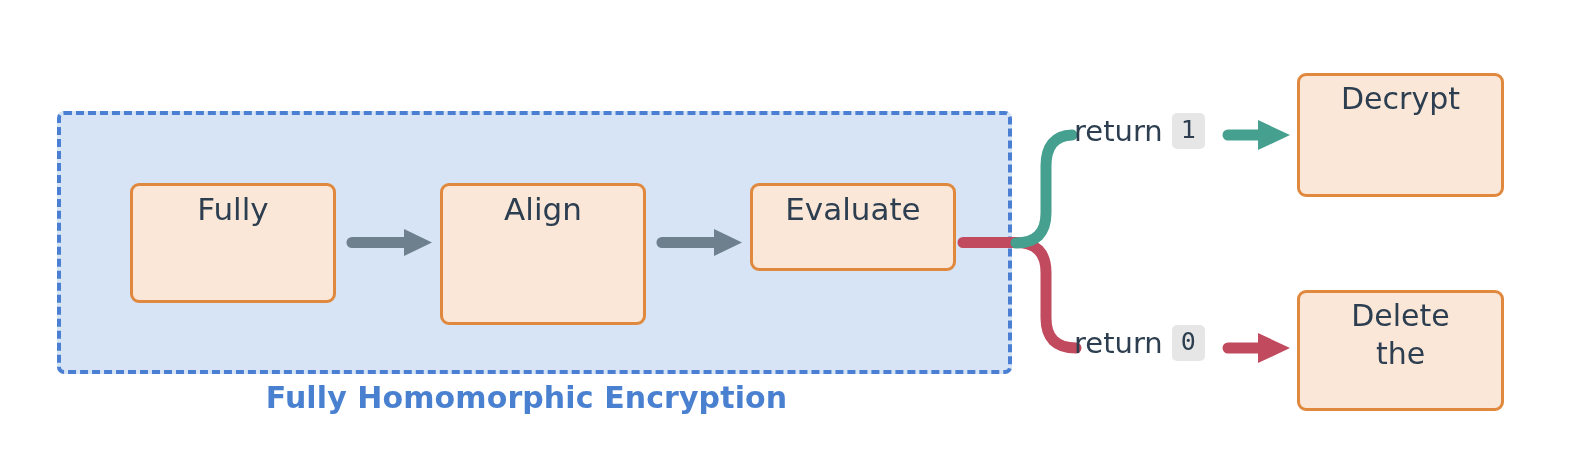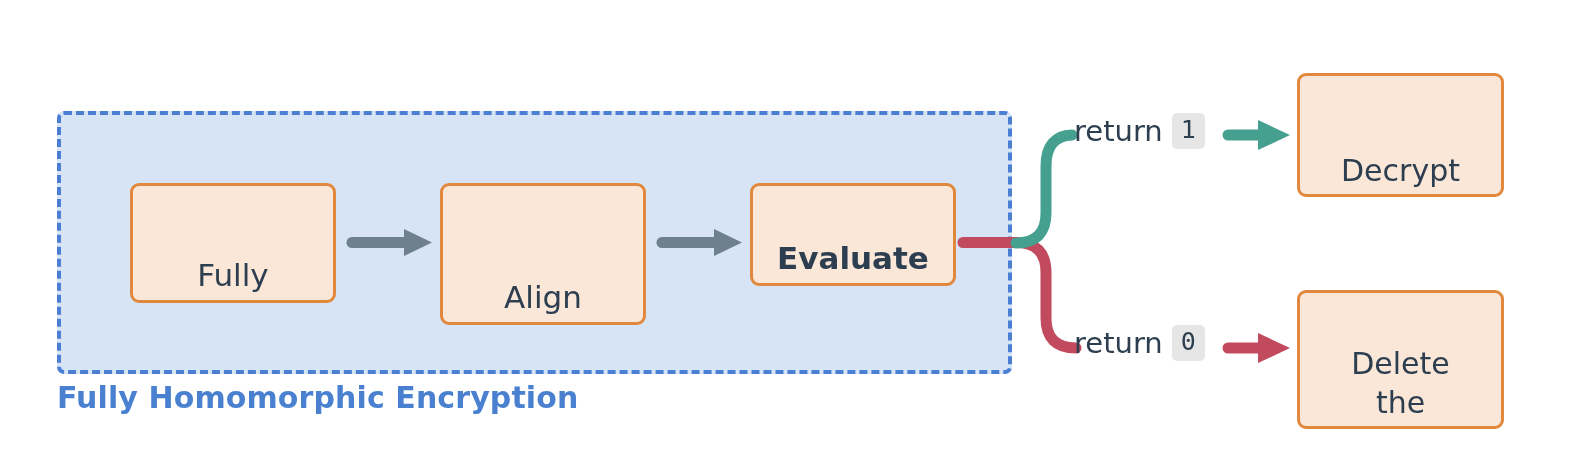--- a/index.html
+++ b/index.html
@@ -25,53 +25,53 @@
     top: 111px;
     width: 955px;
     height: 263px;
     box-sizing: border-box;
     background: #d6e4f5;
     border: 4px dashed #4a7fd4;
     border-radius: 7px;
   }
   #fhe-label {
     position: absolute;
-    left: 57px;
+    left: 49px;
     top: 380px;
     width: 955px;
-    text-align: left;
+    text-align: center;
     font-size: 30px;
     font-weight: 700;
     color: #4a80d0;
     letter-spacing: 0.1px;
     white-space: nowrap;
   }
 
   
   .pbox {
     position: absolute;
     box-sizing: border-box;
     background: #fae7d8;
     border: 3px solid #e0893e;
     border-radius: 9px;
     display: flex;
-    align-items: flex-end;
+    align-items: flex-start;
     justify-content: center;
     text-align: center;
     color: #2c3e4f;
     font-size: 31px;
     font-weight: 500;
     line-height: 1.28;
     padding: 4px 22px;
   }
   #box-train    { left: 130px;  top: 183px; width: 206px; height: 120px; }
   #box-align    { left: 440px;  top: 183px; width: 206px; height: 142px; }
-  #box-evaluate { left: 750px;  top: 183px; width: 206px; height: 103px; font-weight: bold; }
+  #box-evaluate { left: 750px;  top: 183px; width: 206px; height: 88px; }
   #box-decrypt  { left: 1297px; top: 73px;  width: 207px; height: 124px; font-size: 30px; }
-  #box-delete   { left: 1297px; top: 290px; width: 207px; height: 139px; font-size: 30px; }
+  #box-delete   { left: 1297px; top: 290px; width: 207px; height: 121px; font-size: 30px; }
 
   
   #wires {
     position: absolute;
     left: 0; top: 0;
     width: 1574px;
     height: 474px;
     pointer-events: none;
   }
 

